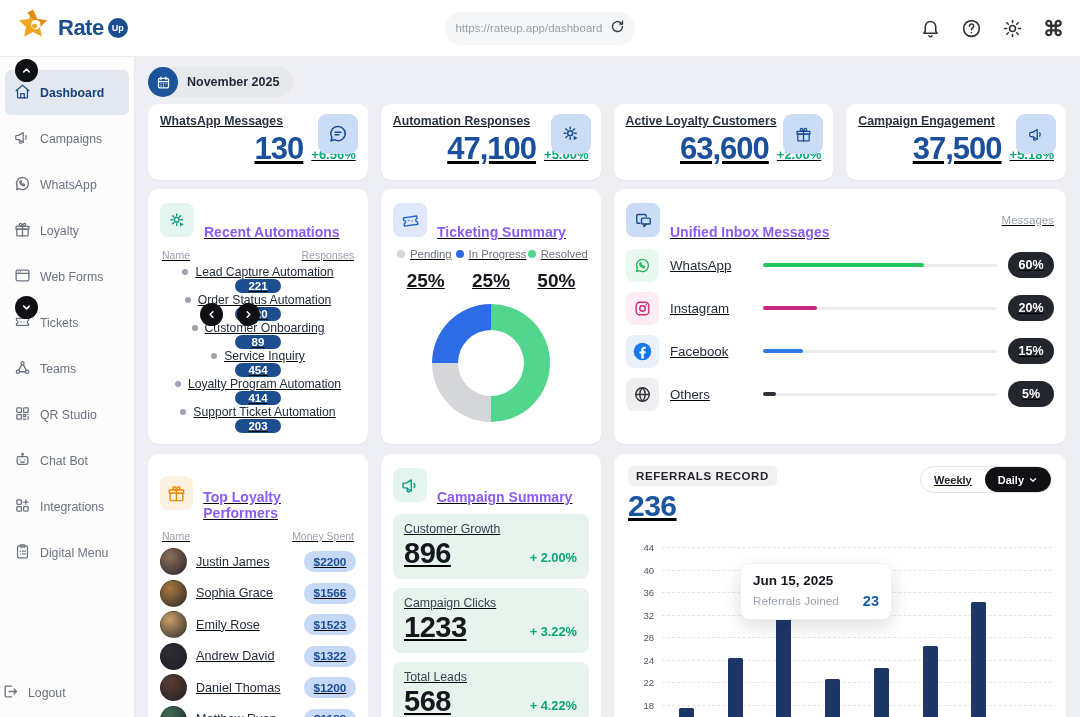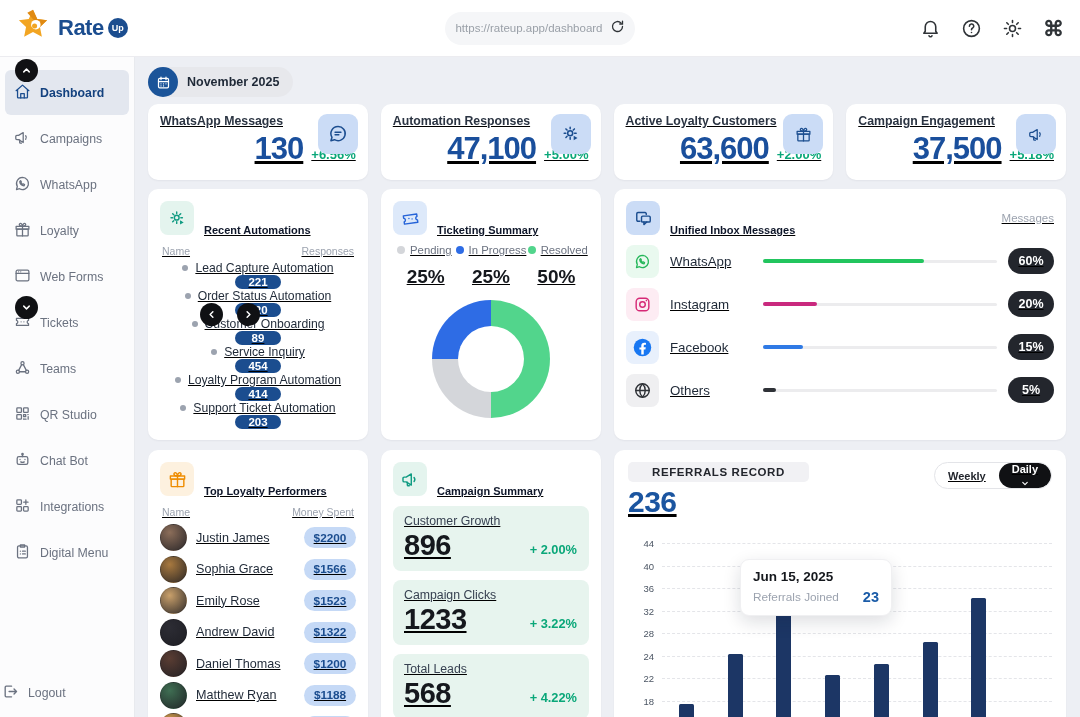--- a/index.html
+++ b/index.html
@@ -40,21 +40,21 @@
   .stat-title { font-size:12.3px; font-weight:700; color:#2b3442; }
   .stat-line { display:flex; align-items:baseline; gap:8px; margin-top:3px;justify-content:flex-end; }
   .stat-value { font-size:31px; font-weight:800; color:#1a4f9c; letter-spacing:-1px; }
   .stat-delta { font-size:13px; font-weight:700; color:#0aa779; }
   .stat-icon { position:absolute; top:10px; right:10px; width:40px; height:40px; border-radius:9px; background:#cbdcf6; color:#1b4d8f; display:flex; align-items:center; justify-content:center; }
 
   .row2 { margin-top:9px; }
   .panel { padding:11px 12px; position:relative; }
   .panel-head { display:flex; align-items:center; gap:10px; }
   .panel-icon { width:34px; height:34px; border-radius:8px; display:flex; align-items:center; justify-content:center; }
-  .panel-title { font-size:11px; font-weight:800; color:#0f172a;margin-top:24px; }
+  .panel-title { font-size:14px; font-weight:800; color:#8b5cf6;margin-top:24px; }
   .mint { background:#e4f4ee; color:#109b82; }
   .lblue { background:#dde9fa; color:#2563d8; }
   .lblue2 { background:#cbdcf6; color:#1b4d8f; }
   .lorange { background:#fdf1df; color:#ee8c00; }
 
   .cols-head { display:flex; justify-content:space-between; font-size:10.5px; color:#9ca3af; margin:9px 2px 4px; }
   .auto-row { display:flex; align-items:center; justify-content:space-between; height:28px;flex-direction:column; }
   .auto-name { display:flex; align-items:center; gap:7px; font-size:12.2px; color:#1f2937; }
   .dot { width:6px; height:6px; border-radius:50%; background:#9ca3af; flex:0 0 6px; }
   .badge-blue { min-width:46px; height:20px; border-radius:10px; background:#1b4d8f; color:#fff; font-size:11.5px; font-weight:700; display:flex; align-items:center; justify-content:center; padding:0 8px; }
@@ -81,25 +81,25 @@
   .avatar { width:27px; height:27px; border-radius:50%; flex:0 0 27px; border:1px solid rgba(0,0,0,.08); }
   .badge-soft { min-width:52px; height:21px; border-radius:11px; background:#c5d9f6; color:#1b4d8f; font-size:11.8px; font-weight:700; display:flex; align-items:center; justify-content:center; padding:0 9px; }
 
   .camp-card { background:#e7f4ee; border-radius:8px; padding:8px 11px 9px; margin-top:9px; position:relative; }
   .camp-label { font-size:12.3px; color:#374151; }
   .camp-value { font-size:29px; font-weight:800; color:#15181d; letter-spacing:-0.5px; margin-top:1px; }
   .camp-delta { position:absolute; right:12px; bottom:14px; font-size:12.8px; font-weight:700; color:#0aa779; }
 
   .ref-panel { min-height:330px; padding:12px 14px; }
   .ref-head { display:flex; align-items:flex-start; }
-  .ref-title { display:inline-block; background:#f1f1f4; border-radius:5px; padding:4px 24px; font-size:11.5px; font-weight:800; letter-spacing:.6px; color:#23262d; }
+  .ref-title { display:inline-block; background:#f1f1f4; border-radius:5px; padding:4px 8px; font-size:11.5px; font-weight:800; letter-spacing:.6px; color:#23262d; }
   .ref-total { font-size:30px; font-weight:800; color:#1b55a0; letter-spacing:-0.5px; margin-top:3px; }
   .toggle { margin-left:auto; display:flex; background:#fff; border:1px solid #e3e4e8; border-radius:16px; overflow:hidden; height:27px; }
   .toggle-btn { font-size:11px; font-weight:700; display:flex; align-items:center; gap:4px; padding:0 13px; cursor:pointer; color:#23262d; }
-  .toggle-btn.on { background:#101114; color:#fff; border-radius:16px;flex-direction:column; }
+  .toggle-btn.on { background:#101114; color:#fff; border-radius:16px; }
 
   .chart-area { position:relative; height:226px; margin-top:24px; }
   .gridline { position:absolute; left:34px; right:0; border-top:1px dashed #e4e5e9; }
   .y-lab { position:absolute; left:0; width:26px; text-align:right; font-size:9.5px; color:#4b5563; transform:translateY(-50%); }
   .bar-slot { position:absolute; bottom:23px; display:flex; justify-content:center; }
   .bar { width:15px; background:#1c3665; border-radius:1.5px 1.5px 0 0; align-self:flex-end; }
   .tooltip { position:absolute; left:112px; top:16px; width:152px; background:#fff; border-radius:9px; box-shadow:0 6px 18px rgba(16,24,40,.14); border:1px solid #f0f0f2; padding:9px 12px 10px; z-index:3; }
   .tt-date { font-size:13.5px; font-weight:800; color:#15181d; }
   .tt-row { display:flex; justify-content:space-between; align-items:center; margin-top:5px; }
   .tt-label { font-size:11.8px; color:#9ca3af; }

